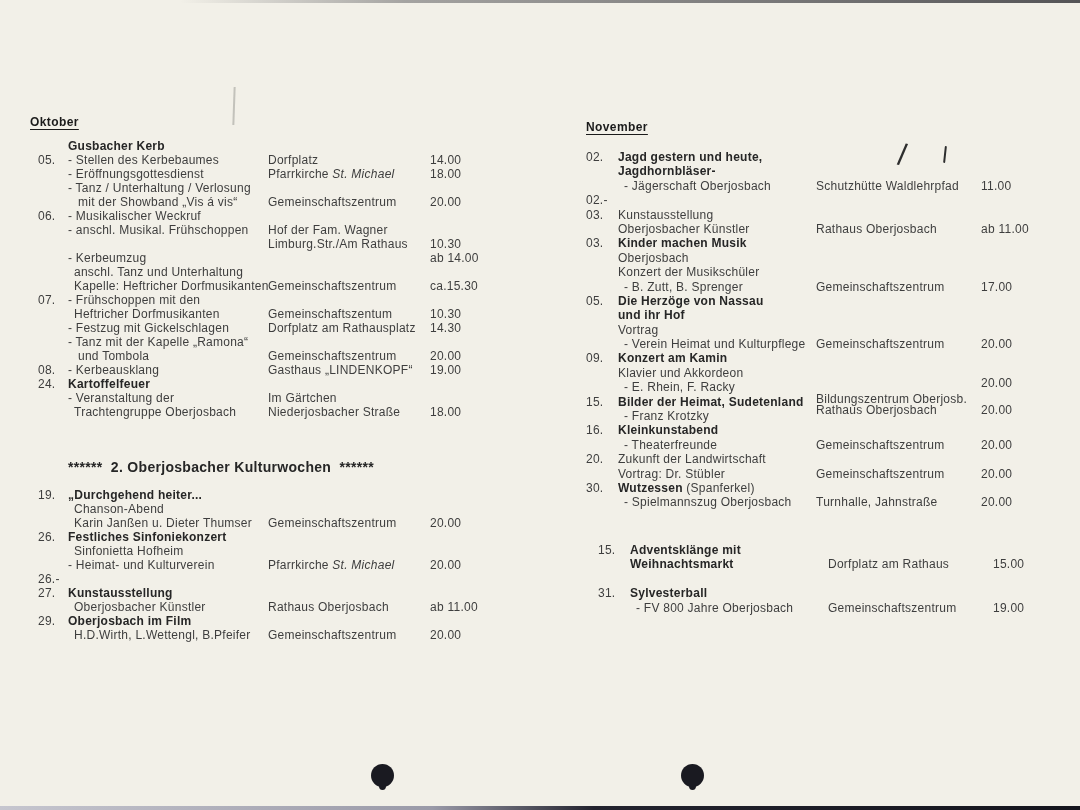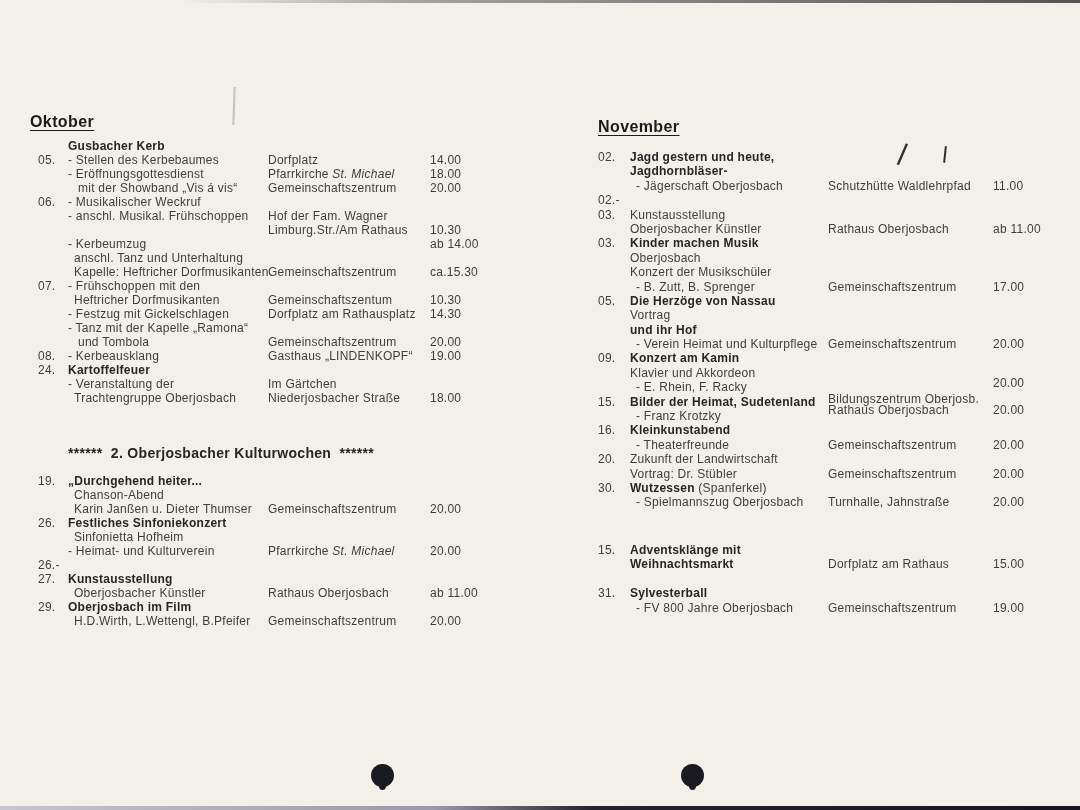--- a/index.html
+++ b/index.html
@@ -12,24 +12,24 @@
   body{
     width:1080px;height:810px;
     background:var(--paper);
     font-family:"Liberation Sans",sans-serif;
     color:var(--ink);
     position:relative;
     overflow:hidden;
   }
   .sec{position:absolute;}
   .sec.okt{left:30px;top:112px;width:515px;}
-  .sec.nov{left:590px;top:117px;width:486px;}
+  .sec.nov{left:578px;top:117px;width:486px;}
   .sec.dez{left:590px;top:543px;width:486px;}
   .heading{
-    font-size:16px;line-height:20px;font-weight:bold;
+    font-size:12px;line-height:20px;font-weight:bold;
     color:var(--heading);
     text-decoration:underline;
     text-underline-offset:3px;
     letter-spacing:.4px;
     margin:0 0 7px 0;
   }
   .sec.nov .heading{margin:0 0 13px 8px;}
   .sec.dez .heading{margin:0 0 22px 8px;}
   .rows{font-size:12px;line-height:14px;letter-spacing:.25px;}
   .row{display:grid;height:14px;}
@@ -92,20 +92,26 @@
         <div class="c time">14.00</div>
       </div>
       <div class="row">
         <div class="c day"></div>
         <div class="c desc"><span>- Eröffnungsgottesdienst</span></div>
         <div class="c loc"><span>Pfarrkirche </span><span class="i">St. Michael</span></div>
         <div class="c time">18.00</div>
       </div>
       <div class="row">
         <div class="c day"></div>
+        <div class="c desc"><span>- Tanz / Unterhaltung / Verlosung</span></div>
+        <div class="c loc"></div>
+        <div class="c time"></div>
+      </div>
+      <div class="row">
+        <div class="c day"></div>
         <div class="c desc ind2"><span>mit der Showband „Vis á vis“</span></div>
         <div class="c loc"><span>Gemeinschaftszentrum</span></div>
         <div class="c time">20.00</div>
       </div>
       <div class="row">
         <div class="c day">06.</div>
         <div class="c desc"><span>- Musikalischer Weckruf</span></div>
         <div class="c loc"></div>
         <div class="c time"></div>
       </div>
@@ -327,27 +333,27 @@
         <div class="c time">17.00</div>
       </div>
       <div class="row">
         <div class="c day">05.</div>
         <div class="c desc"><span class="b">Die Herzöge von Nassau</span></div>
         <div class="c loc"></div>
         <div class="c time"></div>
       </div>
       <div class="row">
         <div class="c day"></div>
+        <div class="c desc"><span class="b">und ihr Hof</span></div>
+        <div class="c loc"></div>
+        <div class="c time"></div>
+      </div>
+      <div class="row">
+        <div class="c day"></div>
         <div class="c desc"><span>Vortrag</span></div>
-        <div class="c loc"></div>
-        <div class="c time"></div>
-      </div>
-      <div class="row">
-        <div class="c day"></div>
-        <div class="c desc"><span class="b">und ihr Hof</span></div>
         <div class="c loc"></div>
         <div class="c time"></div>
       </div>
       <div class="row">
         <div class="c day"></div>
         <div class="c desc ind1"><span>- Verein Heimat und Kulturpflege</span></div>
         <div class="c loc"><span>Gemeinschaftszentrum</span></div>
         <div class="c time">20.00</div>
       </div>
       <div class="row">

